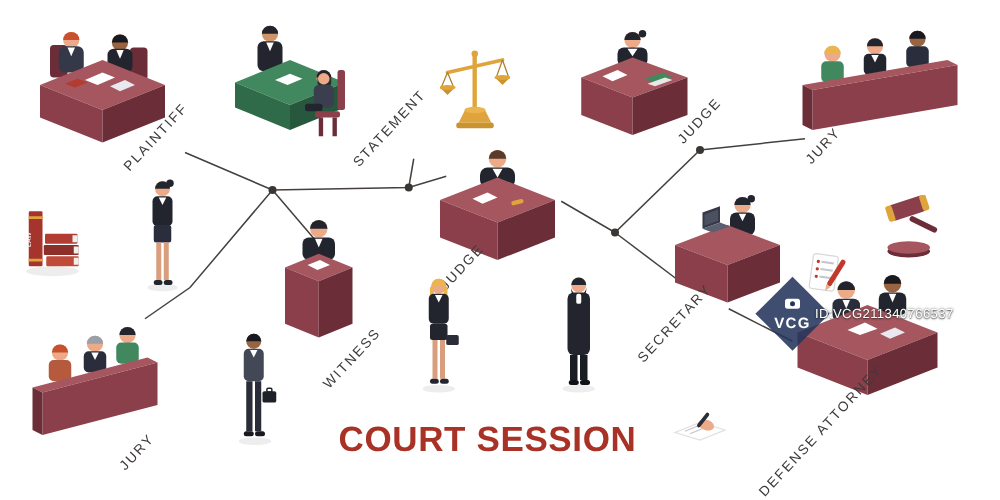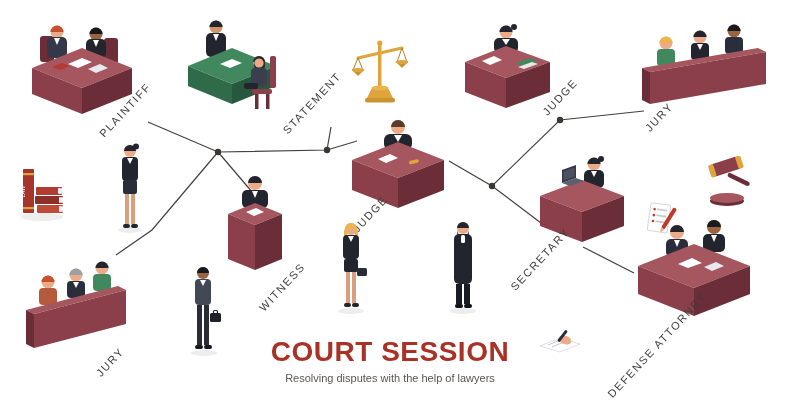--- a/index.html
+++ b/index.html
@@ -410,17 +410,22 @@
     <svg width="44" height="30" viewBox="0 0 44 30">
       <polygon points="2,18 22,10 42,16 22,24" fill="#ffffff" stroke="#e0e0e4" stroke-width="1"></polygon>
       <path d="M10,17 L22,12 M14,19 L26,14" stroke="#c5c5cc" stroke-width="1" fill="none"></path>
       <ellipse cx="27" cy="12" rx="6.5" ry="4.2" fill="#edaa88" transform="rotate(18 27 12)"></ellipse>
       <rect x="23" y="1" width="3" height="14" rx="1.5" fill="#2a2d3b" transform="rotate(38 24.5 8)"></rect>
     </svg>
   </div>
 
   <div class="title-block">
     <div class="title-heading">COURT SESSION</div>
-    <div class="title-sub">Resolving disputes with the help of lawyers</div>
-  </div>
-
+  </div>
+
+  <div class="watermark">
+    <div class="wm-diamond"></div>
+    <div class="wm-cam"></div>
+    <div class="wm-brand">VCG</div>
+    <div class="wm-id">ID:VCG211340766537</div>
+  </div>
 
 </div>
 
 </body></html>

